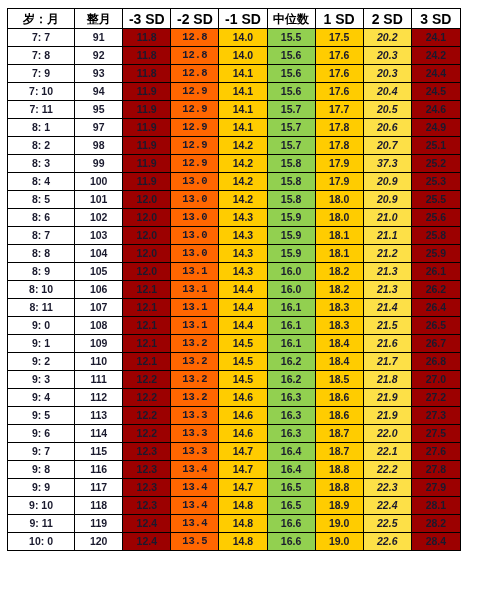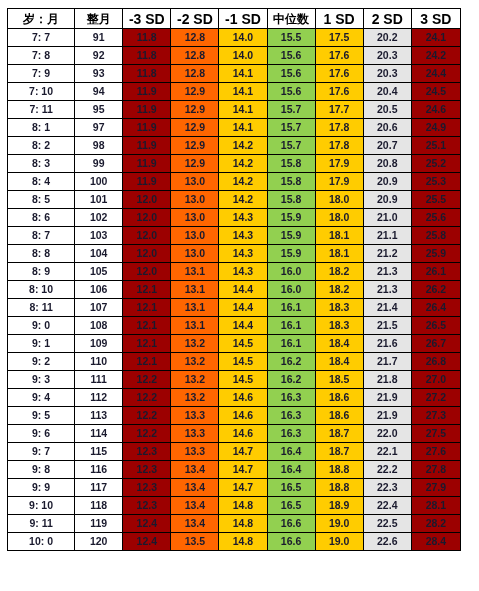--- a/index.html
+++ b/index.html
@@ -53,25 +53,25 @@
     font-size: 12px;
     font-weight: bold;
   }
   td.label-cell {
     background: #ffffff;
     color: #16213a;
     font-size: 10.5px;
   }
   
   td.band-m3 { background: #9c0000; color: #ffffff; }
-  td.band-m2 { background: #ff6600; color: #1a1a2e; }
+  td.band-m2 { background: #ff6600; color: #1a1a2e; font-family: Liberation Mono, monospace; }
   td.band-m1 { background: #ffcc00; color: #1a1a2e; }
   td.band-med{ background: #92d050; color: #1a1a2e; }
   td.band-p1 { background: #ffcc00; color: #1a1a2e; margin-left: 33px; }
-  td.band-p2 { background: #e5e5e5; color: #1a1a2e; }
+  td.band-p2 { background: #fde047; color: #1a1a2e; font-style: italic; }
   td.band-p3 { background: #9c0000; color: #ffffff; }
 </style>
 </head>
 <body>
 
 <div id="table-wrap">
   <table class="bmi-table">
     <colgroup>
       <col class="c-age">
         <col class="c-months">
@@ -175,21 +175,21 @@
           <td class="band-p3">25.1</td>
         </tr>
         <tr>
           <td class="label-cell">8: 3</td>
           <td class="label-cell">99</td>
           <td class="band-m3">11.9</td>
           <td class="band-m2">12.9</td>
           <td class="band-m1">14.2</td>
           <td class="band-med">15.8</td>
           <td class="band-p1">17.9</td>
-          <td class="band-p2">20.8</td>
+          <td class="band-p2">37.3</td>
           <td class="band-p3">25.2</td>
         </tr>
         <tr>
           <td class="label-cell">8: 4</td>
           <td class="label-cell">100</td>
           <td class="band-m3">11.9</td>
           <td class="band-m2">13.0</td>
           <td class="band-m1">14.2</td>
           <td class="band-med">15.8</td>
           <td class="band-p1">17.9</td>

